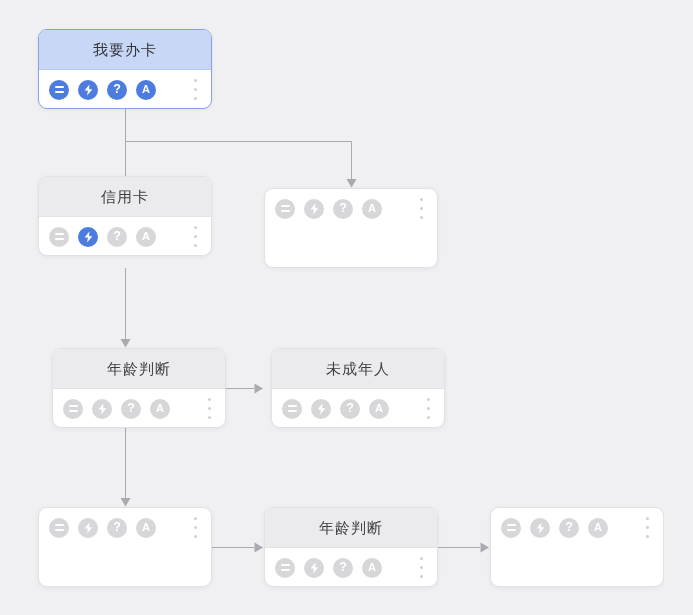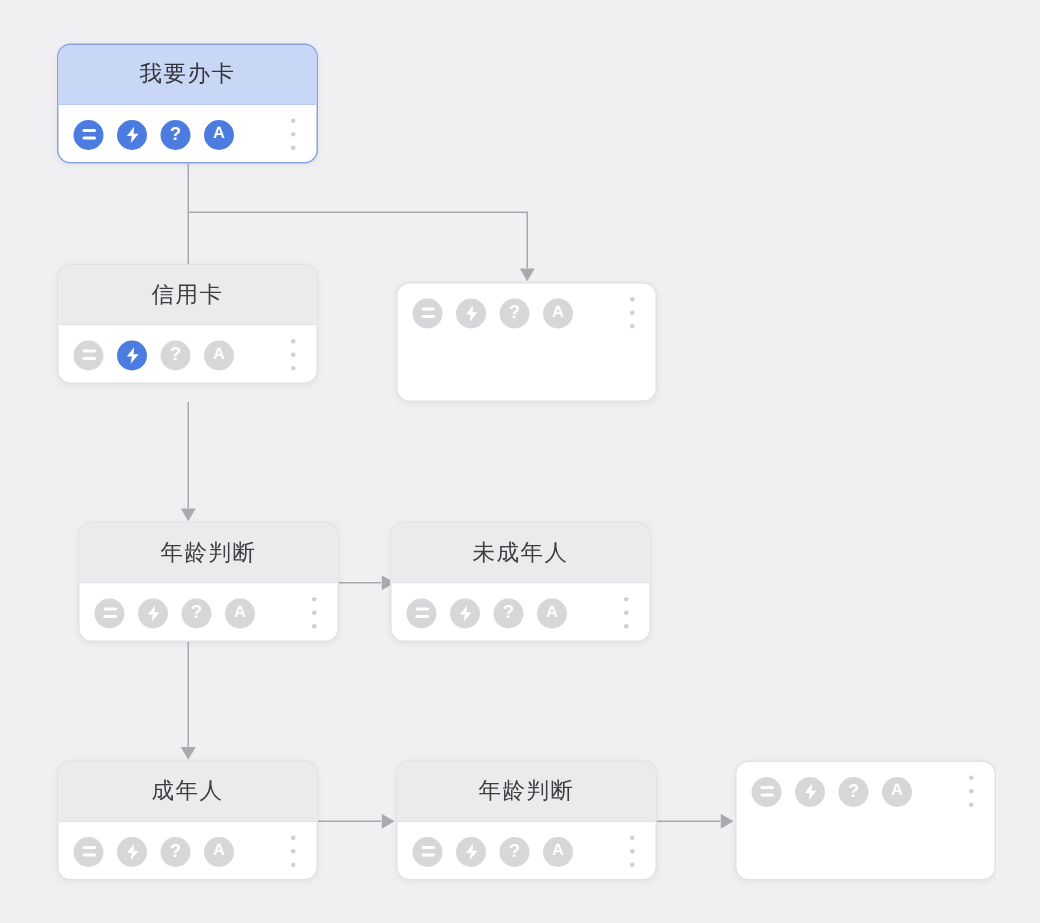--- a/index.html
+++ b/index.html
@@ -177,21 +177,21 @@
           <b class="a-glyph">A</b>
         </span>
       <span class="kebab">
           <i></i>
           <i></i>
           <i></i>
         </span>
     </div>
   </div>
 
-  <div class="node" style="left:260px;top:348px">
+  <div class="node" style="left:271px;top:348px">
     <div class="node-header">未成年人</div>
     <div class="node-body">
       <span class="icn">
           <span class="bars">
             <i></i>
             <i></i>
           </span>
         </span>
       <span class="icn">
           <svg width="11" height="12" viewBox="0 0 11 12">
@@ -206,21 +206,20 @@
         </span>
       <span class="kebab">
           <i></i>
           <i></i>
           <i></i>
         </span>
     </div>
   </div>
 
   <div class="node" style="left:38px;top:507px">
-    <div class="node-header">成年人</div>
     <div class="node-body">
       <span class="icn">
           <span class="bars">
             <i></i>
             <i></i>
           </span>
         </span>
       <span class="icn">
           <svg width="11" height="12" viewBox="0 0 11 12">
             <polygon points="6.4,0.5 1.6,6.6 4.9,6.6 4.1,11.5 9.4,5.2 6.1,5.2" fill="#fff"></polygon>

